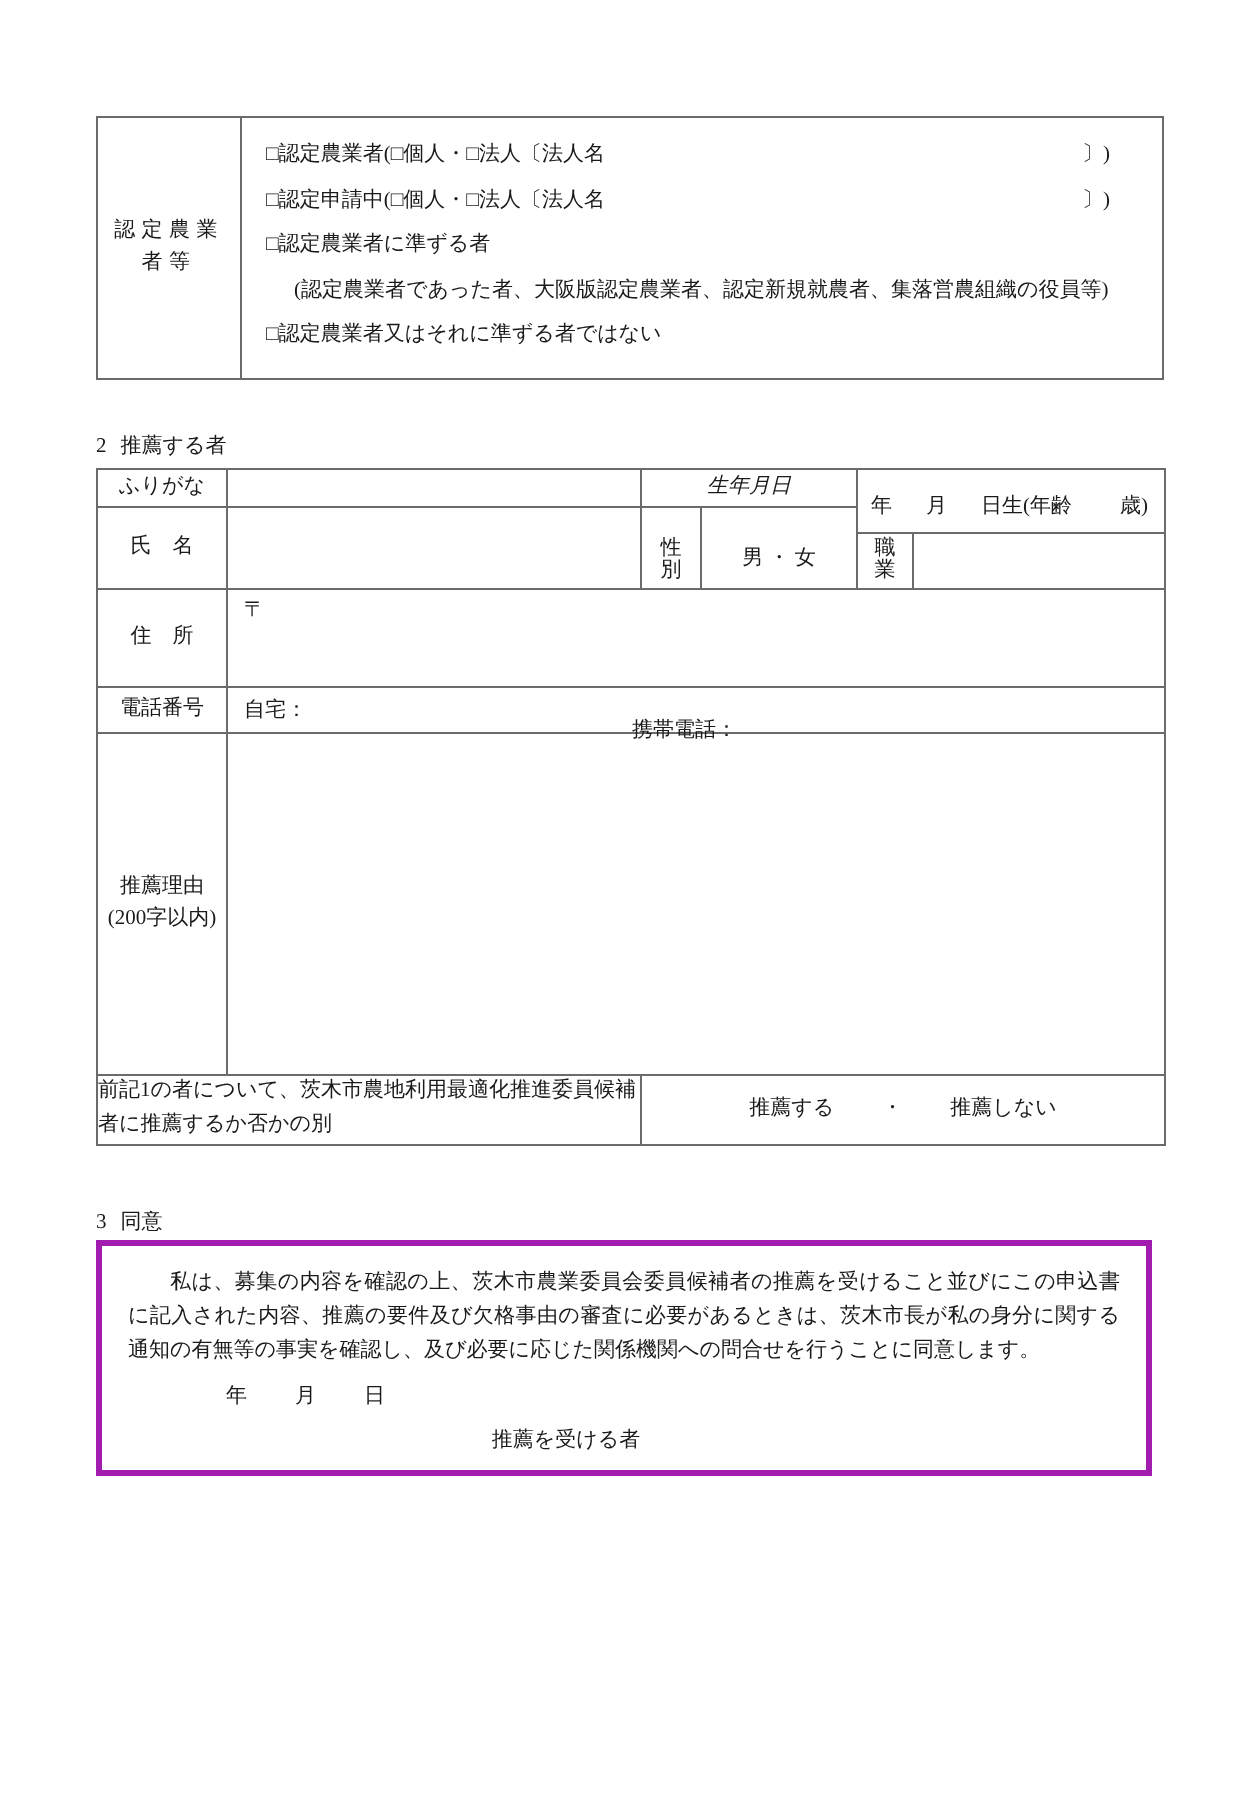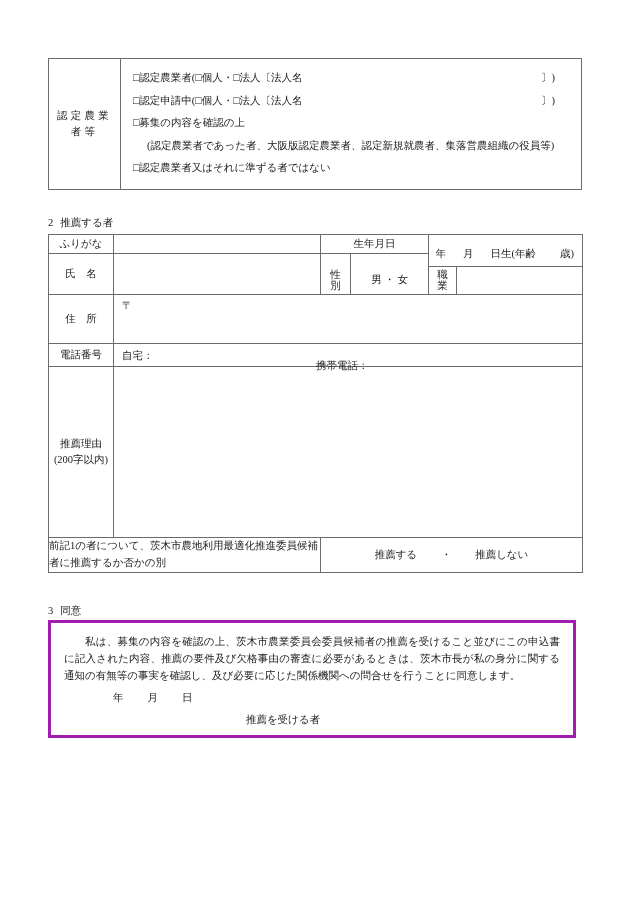--- a/index.html
+++ b/index.html
@@ -186,21 +186,21 @@
           <span>□認定農業者(□個人・□法人〔法人名</span>
           <span class="tail">〕)</span>
         </div>
 
         <div class="chk-line">
           <span>□認定申請中(□個人・□法人〔法人名</span>
           <span class="tail">〕)</span>
         </div>
 
         <div class="chk-line">
-          <span>□募集の内容を確認の上</span>
+          <span>□認定農業者に準ずる者</span>
         </div>
 
         <div class="note-line">(認定農業者であった者、大阪版認定農業者、認定新規就農者、集落営農組織の役員等)</div>
 
         <div class="chk-line" style="padding-top:6px;">
           <span>□認定農業者又はそれに準ずる者ではない</span>
         </div>
 
       </td>
     </tr>
@@ -218,21 +218,21 @@
       <col style="width:30px">
       <col style="width:78px">
       <col style="width:28px">
       <col style="width:126px">
     </colgroup>
 
     <tbody>
         <tr>
       <td class="lbl-c furigana-label">ふりがな</td>
       <td class="furigana-value" colspan="1"></td>
-      <td colspan="2" rowspan="1" class="lbl-c" style="height:18px;">生年月日</td>
+      <td colspan="2" rowspan="1" class="lbl-c" style="height:18px;font-style:italic;">生年月日</td>
       <td colspan="2" rowspan="2" style="vertical-align:bottom;">
         <div class="dob-line">
           <i>年</i><span class="gap-sm"></span><i>月</i><span class="gap-sm"></span><i>日生(年齢</i><span class="gap-md"></span><i>歳)</i>
         </div>
       </td>
     </tr>
 
     <tr>
       <td class="lbl-c" rowspan="2" style="height:40px;">
         <span>氏　名</span>

